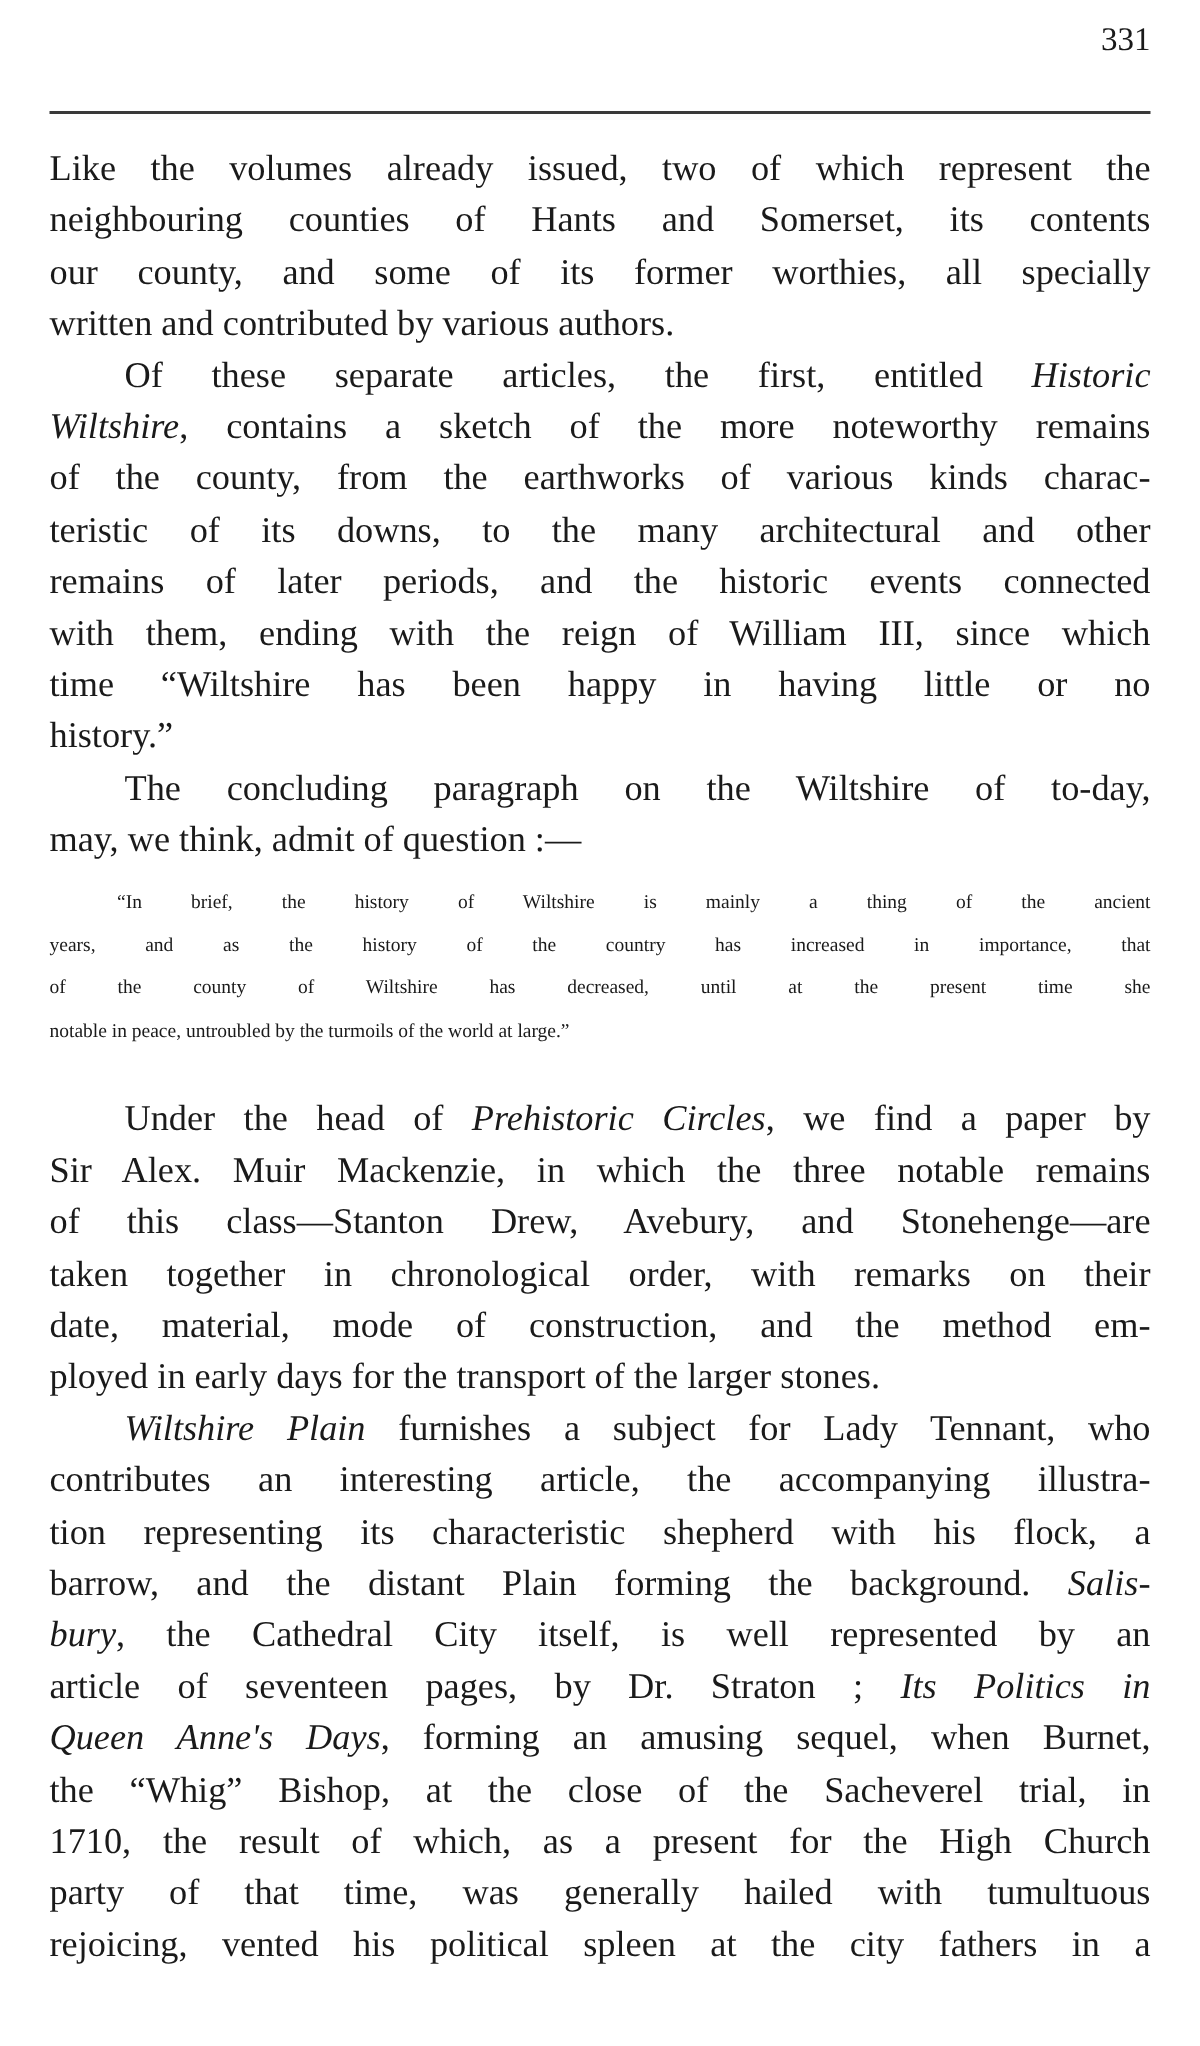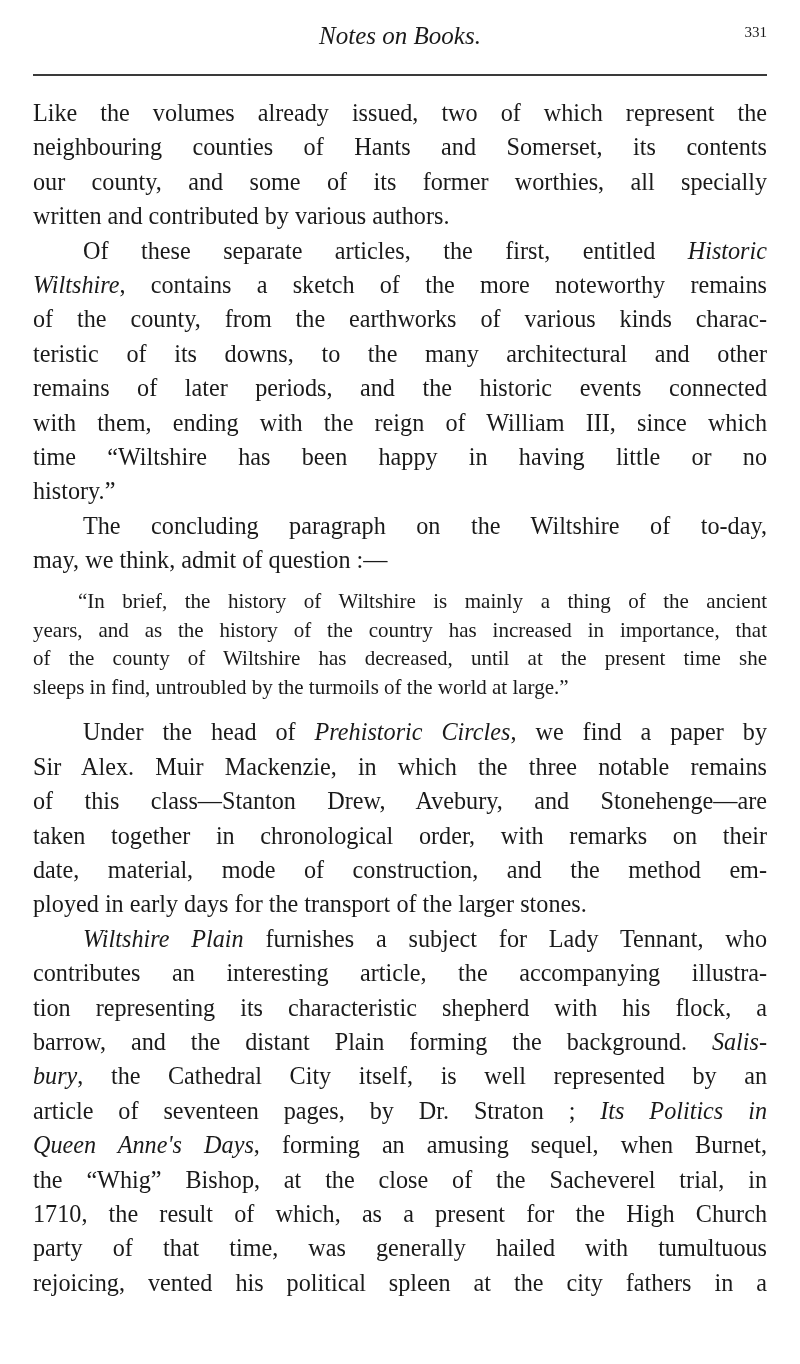--- a/index.html
+++ b/index.html
@@ -9,50 +9,49 @@
       color: #1a1a1a;
     }
     .header {
       position: absolute; left: 33px; top: 0; width: 734px; height: 80px;
     }
     .running-title {
       position: absolute; left: 0; right: 0; top: 22px;
       text-align: center; font-style: italic; font-size: 25px;
     }
     .page-number {
-      position: absolute; right: 0; top: 24px; font-size: 15px;
+      position: absolute; right: 0; top: 13px; font-size: 22px;
     }
     .rule {
       position: absolute; left: 33px; top: 74px; width: 734px; height: 2px;
       background: #3a3a3a;
     }
     .body-text {
       position: absolute; left: 33px; top: 96px; width: 734px;
       font-size: 24.2px;
     }
     .line {
       display: block; height: 34.4px; line-height: 34.4px;
       text-align: justify; text-align-last: justify; white-space: nowrap;
     }
     .line.last { text-align-last: left; }
     .line.indent { padding-left: 50px; }
     .para { margin: 0; }
     .quote {
-      margin: 10px 0 14px 0;
-      font-size: 21px;
+      margin: 10px 0 28px 0;
+      font-size: 13px;
     }
     .quote .line { height: 28.5px; line-height: 28.5px; }
     .quote .line.indent { padding-left: 45px; }
     i { font-style: italic; margin-top: 48px; }
   </style>
 </head>
 <body>
 
 <div class="header">
-  <span class="running-title">Notes on Books.</span>
   <span class="page-number">331</span>
 </div>
 <div class="rule"></div>
 
 <div class="body-text">
 
   <p class="para">
     <span class="line">Like the volumes already issued, two of which represent the</span>
     <span class="line">neighbouring counties of Hants and Somerset, its contents</span>
     <span class="line">our county, and some of its former worthies, all specially</span>
@@ -72,21 +71,21 @@
 
   <p class="para">
     <span class="line indent">The concluding paragraph on the Wiltshire of to-day,</span>
     <span class="line last">may, we think, admit of question :—</span>
   </p>
 
   <div class="quote">
     <span class="line indent">“In brief, the history of Wiltshire is mainly a thing of the ancient</span>
     <span class="line">years, and as the history of the country has increased in importance, that</span>
     <span class="line">of the county of Wiltshire has decreased, until at the present time she</span>
-    <span class="line last">sleeps in find, untroubled by the turmoils of the world at large.”</span>
+    <span class="line last">notable in peace, untroubled by the turmoils of the world at large.”</span>
   </div>
 
   <p class="para">
     <span class="line indent">Under the head of <i>Prehistoric Circles</i>, we find a paper by</span>
     <span class="line">Sir Alex. Muir Mackenzie, in which the three notable remains</span>
     <span class="line">of this class—Stanton Drew, Avebury, and Stonehenge—are</span>
     <span class="line">taken together in chronological order, with remarks on their</span>
     <span class="line">date, material, mode of construction, and the method em-</span>
     <span class="line last">ployed in early days for the transport of the larger stones.</span>
   </p>

